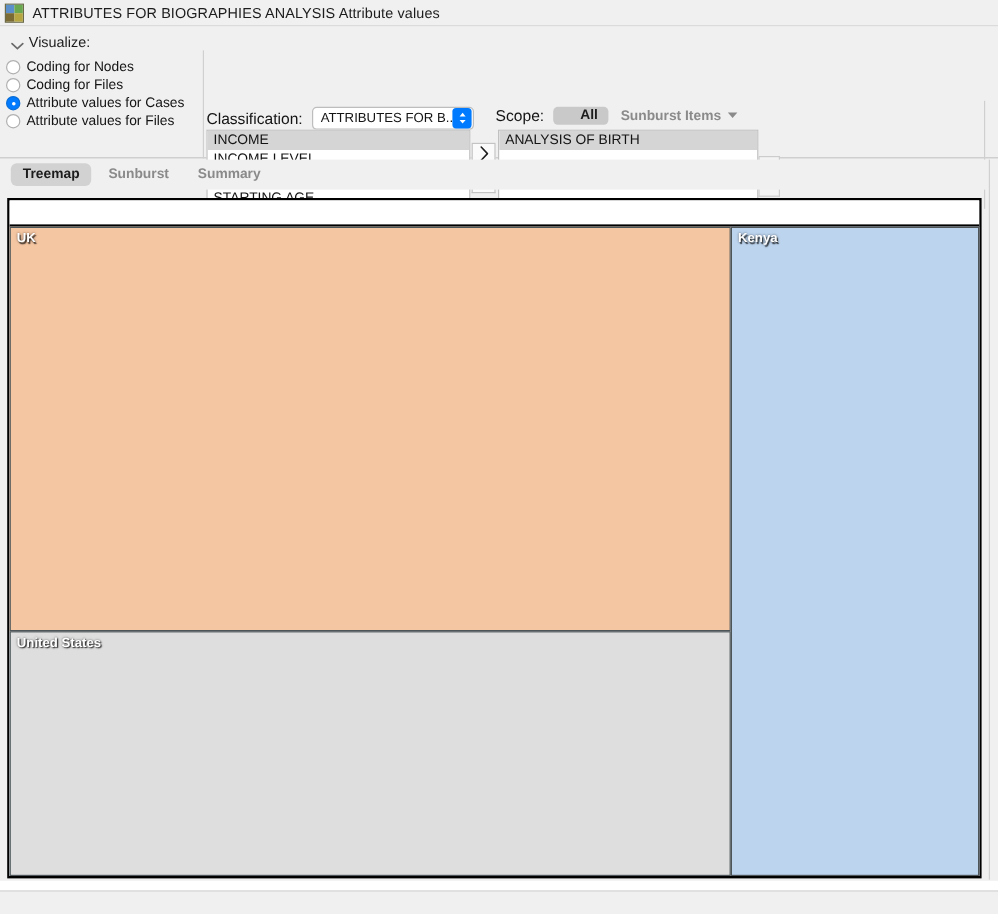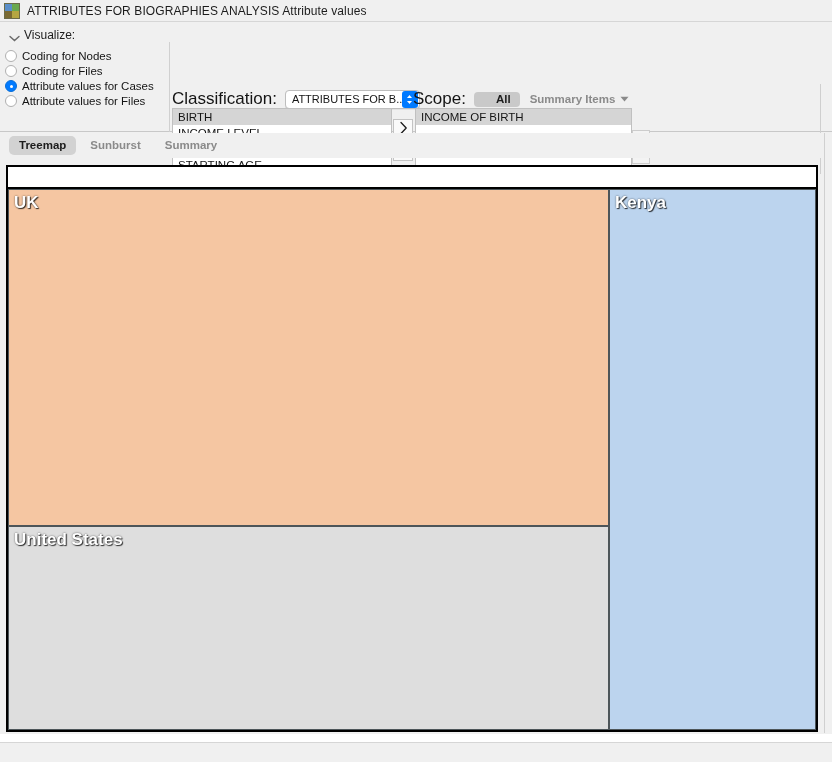--- a/index.html
+++ b/index.html
@@ -75,21 +75,21 @@
   .radio-label { font-size: 11.5px; color: #141414; white-space: nowrap; }
 
   .vsep {
     position: absolute; top: 0; width: 1px; height: 90px; background: #d0d0d0;
   }
 
   .classification-row {
     position: absolute; left: 172px; top: 47px;
     display: flex; align-items: center;
   }
-  .field-label { font-size: 17px; color: #141414; margin-right: 8px; }
+  .field-label { font-size: 13px; color: #141414; margin-right: 8px; }
   .popup {
     display: flex; align-items: center;
     height: 19px; width: 135px;
     background: #ffffff; border: 1px solid #bdbdbd; border-radius: 4px;
     padding-left: 6px;
     box-shadow: 0 0.5px 0.5px rgba(0,0,0,0.10);
   }
   .popup-text {
     font-size: 11px; color: #141414; white-space: nowrap; overflow: hidden;
     flex: 1;
@@ -184,21 +184,21 @@
     position: absolute; left: 0; top: 22px; right: 0; bottom: 0;
     background: #ffffff;
   }
   .tile {
     position: absolute;
     border: 1px solid #4d5559;
     overflow: hidden;
   }
   .tile-label {
     position: absolute; left: 5px; top: 3px;
-    font-size: 17px; font-weight: bold; color: #ffffff;
+    font-size: 11px; font-weight: bold; color: #ffffff;
     text-shadow: 1px 1px 1px rgba(0,0,0,0.75), 0 0 2px rgba(0,0,0,0.6);
     white-space: nowrap;
   }
 
   .right-scrollgutter {
     position: absolute; left: 824px; top: 133px; width: 1px; height: 600px;
     background: #d0d0d0;
   }
 
   .footer {
@@ -267,31 +267,31 @@
             <path d="M4.5 11 L7 8 L2 8 Z" fill="#ffffff"></path>
           </svg>
         </span>
       </div>
     </div>
 
     <div class="scope-row">
       <span class="field-label">Scope:</span>
       <span class="seg-all">All</span>
       <span class="seg-selected">
-        <span>Summary Items</span>
+        <span>Sunburst Items</span>
         <span class="seg-caret">
           <svg width="9" height="6" viewBox="0 0 9 6" aria-hidden="true">
             <path d="M0.5 0.8 L8.5 0.8 L4.5 5.4 Z" fill="#8a8a8a"></path>
           </svg>
         </span>
       </span>
     </div>
 
     <div class="listbox left">
-      <div class="list-item sel">BIRTH</div>
+      <div class="list-item sel">INCOME</div>
       <div class="list-item">INCOME LEVEL</div>
       <div class="list-item">OCCUPATION</div>
       <div class="list-item">STARTING AGE</div>
     </div>
 
     <div class="xfer-btns">
       <div class="xfer-btn">
         <span>
           <svg width="9" height="14" viewBox="0 0 9 14" aria-hidden="true">
             <path d="M2 1.5 L7.2 7 L2 12.5" fill="none" stroke="#1c1c1c" stroke-width="1.3" stroke-linecap="round" stroke-linejoin="round"></path>
@@ -301,21 +301,21 @@
       <div class="xfer-btn bottom">
         <span>
           <svg width="9" height="14" viewBox="0 0 9 14" aria-hidden="true">
             <path d="M7 1.5 L1.8 7 L7 12.5" fill="none" stroke="#1c1c1c" stroke-width="1.3" stroke-linecap="round" stroke-linejoin="round"></path>
           </svg>
         </span>
       </div>
     </div>
 
     <div class="listbox right">
-      <div class="list-item sel">INCOME OF BIRTH</div>
+      <div class="list-item sel">ANALYSIS OF BIRTH</div>
     </div>
 
     <div class="stepper">
       <div class="step-btn">
         <span>
           <svg width="11" height="7" viewBox="0 0 11 7" aria-hidden="true">
             <path d="M5.5 1.2 L10 6 L1 6 Z" fill="#b0b0b0"></path>
           </svg>
         </span>
       </div>

